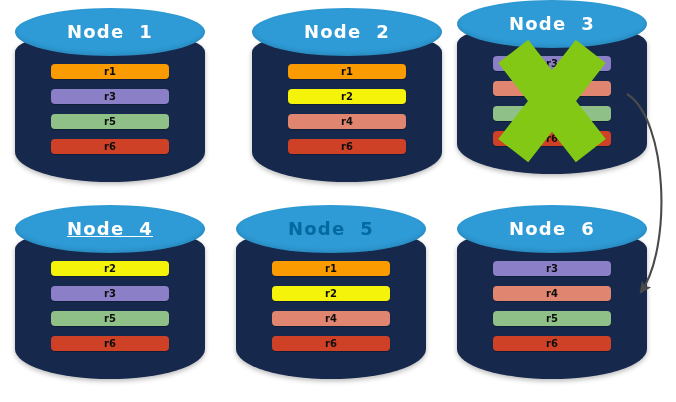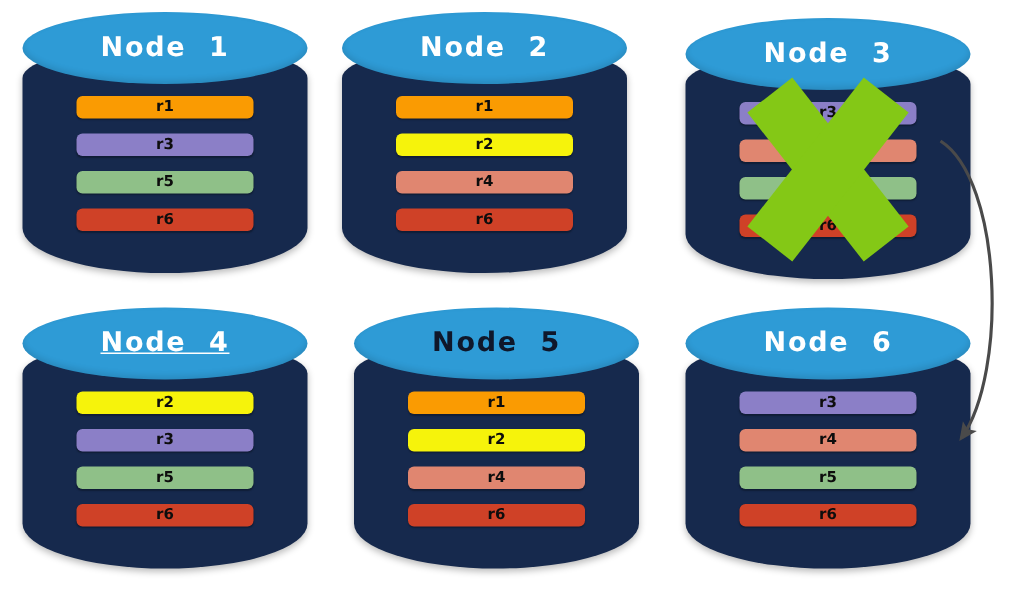--- a/index.html
+++ b/index.html
@@ -119,32 +119,32 @@
       <div class="cyl-body" style="background: rgb(22, 41, 77);"></div>
       <div class="cyl-top" style="background: rgb(46, 155, 214);"></div>
       <div class="node-label" style="color: rgb(255, 255, 255);">Node  1</div>
       <div class="bars">
         <div class="bar" style="background: rgb(250, 155, 2);">r1</div>
         <div class="bar" style="background: rgb(139, 127, 199);">r3</div>
         <div class="bar" style="background: rgb(143, 192, 136);">r5</div>
         <div class="bar" style="background: rgb(207, 65, 39);">r6</div>
       </div>
     </div>
-  <div class="node" id="slot-1" style="left:228px; top:8px;">
+  <div class="node" id="slot-1" style="left:252px; top:8px;">
       <div class="cyl-body" style="background: rgb(22, 41, 77);"></div>
       <div class="cyl-top" style="background: rgb(46, 155, 214);"></div>
       <div class="node-label" style="color: rgb(255, 255, 255);">Node  2</div>
       <div class="bars">
         <div class="bar" style="background: rgb(250, 155, 2);">r1</div>
         <div class="bar" style="background: rgb(246, 243, 11);">r2</div>
         <div class="bar" style="background: rgb(224, 134, 112);">r4</div>
         <div class="bar" style="background: rgb(207, 65, 39);">r6</div>
       </div>
     </div>
-  <div class="node" id="slot-2" style="left:457px; top:12px;">
+  <div class="node" id="slot-2" style="left:457px; top:0;">
       <div class="cyl-body" style="background: rgb(22, 41, 77);"></div>
       <div class="cyl-top" style="background: rgb(46, 155, 214);"></div>
       <div class="node-label" style="color: rgb(255, 255, 255);">Node  3</div>
       <div class="bars">
         <div class="bar" style="background: rgb(139, 127, 199);">r3</div>
         <div class="bar" style="background: rgb(224, 134, 112);">r4</div>
         <div class="bar" style="background: rgb(143, 192, 136);">r5</div>
         <div class="bar" style="background: rgb(207, 65, 39);">r6</div>
       </div>
       <div class="xmark">
@@ -159,21 +159,21 @@
       <div class="bars">
         <div class="bar" style="background: rgb(246, 243, 11);">r2</div>
         <div class="bar" style="background: rgb(139, 127, 199);">r3</div>
         <div class="bar" style="background: rgb(143, 192, 136);">r5</div>
         <div class="bar" style="background: rgb(207, 65, 39);">r6</div>
       </div>
     </div>
   <div class="node" id="slot-4" style="left:236px; top:205px;">
       <div class="cyl-body" style="background: rgb(22, 41, 77);"></div>
       <div class="cyl-top" style="background: rgb(46, 155, 214);"></div>
-      <div class="node-label" style="color: #0f172a;">Node  5</div>
+      <div class="node-label" style="color: #0369a1;">Node  5</div>
       <div class="bars">
         <div class="bar" style="background: rgb(250, 155, 2);">r1</div>
         <div class="bar" style="background: rgb(246, 243, 11);">r2</div>
         <div class="bar" style="background: rgb(224, 134, 112);">r4</div>
         <div class="bar" style="background: rgb(207, 65, 39);">r6</div>
       </div>
     </div>
   <div class="node" id="slot-5" style="left:457px; top:205px;padding-left:27px;">
       <div class="cyl-body" style="background: rgb(22, 41, 77);"></div>
       <div class="cyl-top" style="background: rgb(46, 155, 214);"></div>

